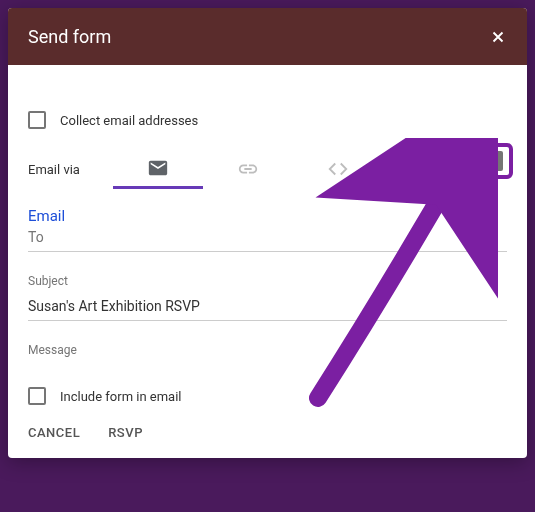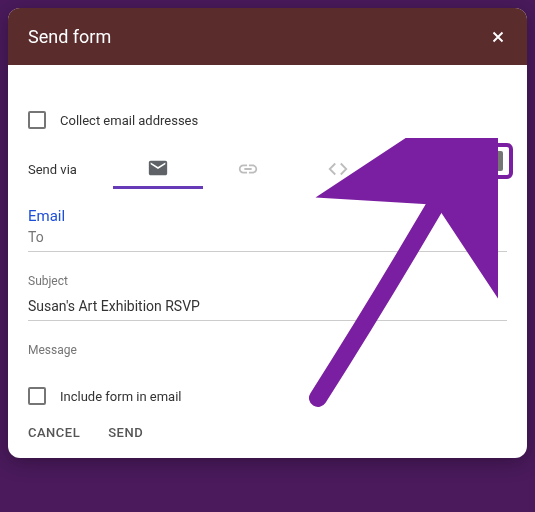--- a/index.html
+++ b/index.html
@@ -1,17 +1,17 @@
 <!DOCTYPE html>
 <html><head>
   <meta charset="utf-8">
   <style>
     * { box-sizing: border-box; margin: 0; padding: 0; font-family: Roboto, Arial, sans-serif; }
     body { background: #4a1a5c; width: 535px; height: 512px; padding: 8px; }
-    .dialog { background: #fff; border-radius: 12px; box-shadow: 0 4px 20px rgba(0,0,0,0.3); overflow: hidden; position: relative; }
+    .dialog { background: #fff; border-radius: 4px; box-shadow: 0 4px 20px rgba(0,0,0,0.3); overflow: hidden; position: relative; }
     .header { background: #5a2c2c; color: #fff; padding: 18px 20px; display: flex; justify-content: space-between; align-items: center; }
     .header-title { font-size: 18px; font-weight: 400; }
     .close-btn { color: #fff; cursor: pointer; display: flex; }
     .content { padding: 16px 20px 18px; }
     .checkbox-row { display: flex; align-items: center; gap: 14px; margin-bottom: 20px; margin-top: 30px; }
     .checkbox { width: 18px; height: 18px; border: 2px solid #757575; border-radius: 2px; cursor: pointer; }
     .checkbox-label { font-size: 13px; color: #333; }
     .sendvia-row { display: flex; align-items: center; gap: 0; margin-bottom: 18px; position: relative; }
     .sendvia-label { font-size: 13px; color: #333; width: 85px; }
     .tab { width: 90px; height: 40px; display: flex; align-items: center; justify-content: center; cursor: pointer; color: #757575; }
@@ -43,21 +43,21 @@
   </div>
 
   <div class="content">
 
     <div class="checkbox-row">
       <div class="checkbox"></div>
       <span class="checkbox-label">Collect email addresses</span>
     </div>
 
     <div class="sendvia-row">
-      <span class="sendvia-label">Send via</span>
+      <span class="sendvia-label">Email via</span>
       <div class="tab active">
         <svg width="22" height="22" viewBox="0 0 24 24" fill="#5f6368">
             <path d="M20 4H4c-1.1 0-2 .9-2 2v12c0 1.1.9 2 2 2h16c1.1 0 2-.9 2-2V6c0-1.1-.9-2-2-2zm0 4l-8 5-8-5V6l8 5 8-5v2z"></path>
           </svg>
       </div>
       <div class="tab">
         <svg width="22" height="22" viewBox="0 0 24 24" fill="#bdbdbd">
             <path d="M3.9 12c0-1.7 1.4-3.1 3.1-3.1h4V7H7c-2.8 0-5 2.2-5 5s2.2 5 5 5h4v-1.9H7c-1.7 0-3.1-1.4-3.1-3.1zM8 13h8v-2H8v2zm9-6h-4v1.9h4c1.7 0 3.1 1.4 3.1 3.1s-1.4 3.1-3.1 3.1h-4V17h4c2.8 0 5-2.2 5-5s-2.2-5-5-5z"></path>
           </svg>
       </div>
@@ -96,21 +96,21 @@
     </div>
 
     <div class="checkbox-row">
       <div class="checkbox"></div>
       <span class="checkbox-label">Include form in email</span>
     </div>
 
     <div class="footer">
       <div class="footer-btns">
         <button class="btn">CANCEL</button>
-        <button class="btn">SEND</button>
+        <button class="btn">RSVP</button>
       </div>
     </div>
 
   </div>
 
   <svg class="arrow" width="260" height="280" viewBox="0 0 260 280" style="left:230px; top:130px;">
     <defs>
       <marker id="ah" markerWidth="12" markerHeight="12" refX="6" refY="6" orient="auto">
         <path d="M0,0 L12,6 L0,12 L3,6 z" fill="#7b1fa2"></path>
       </marker>

